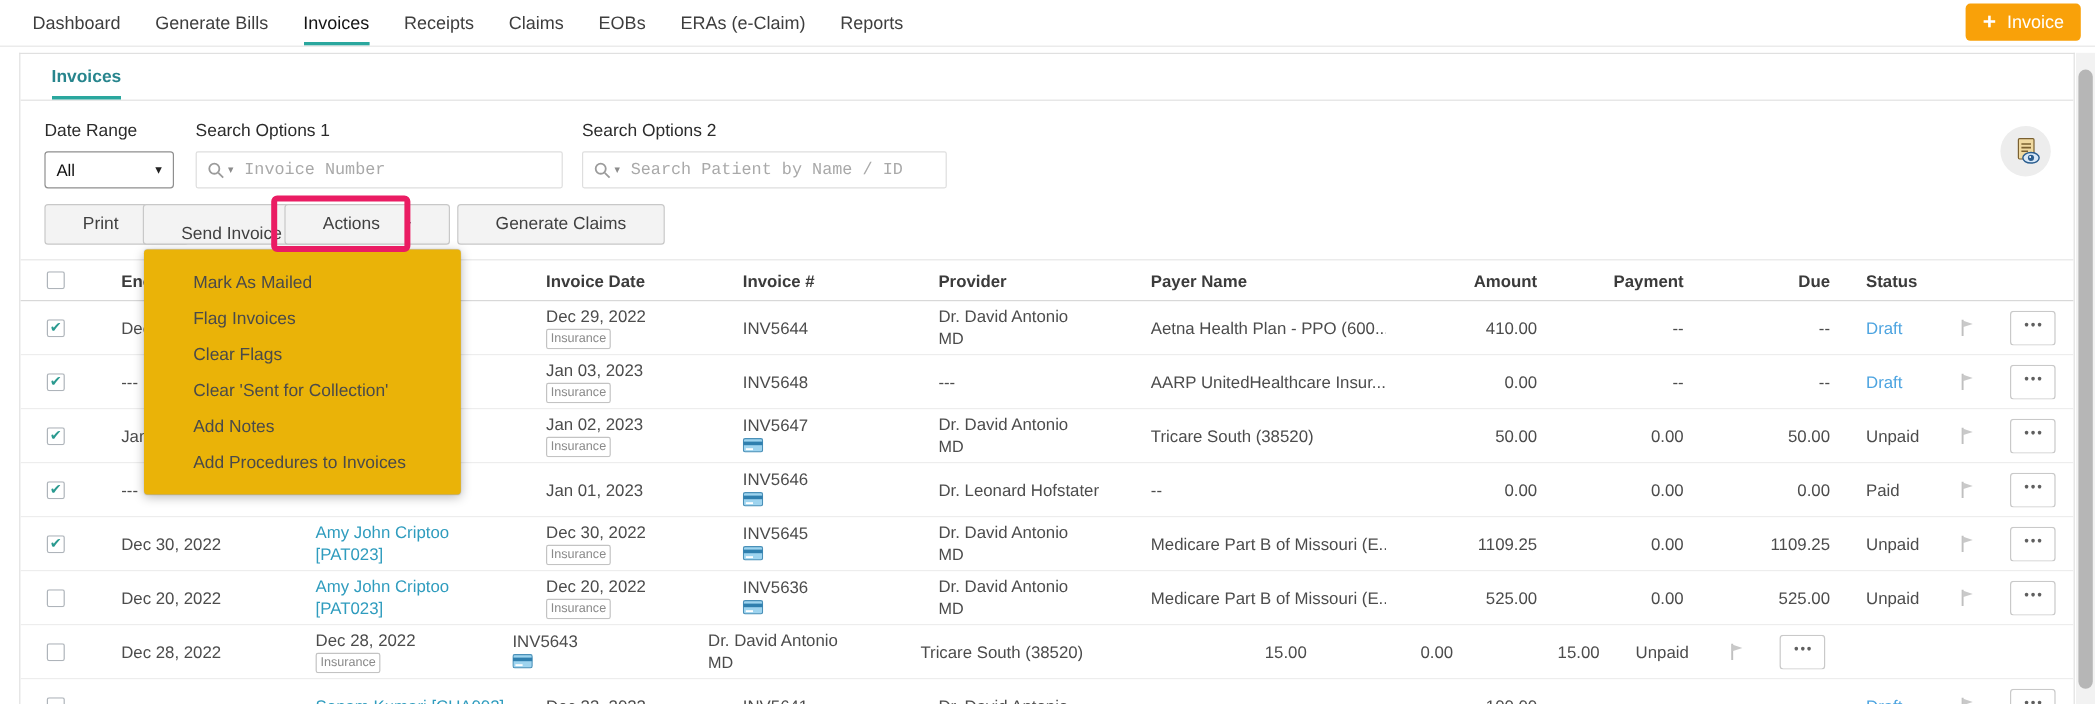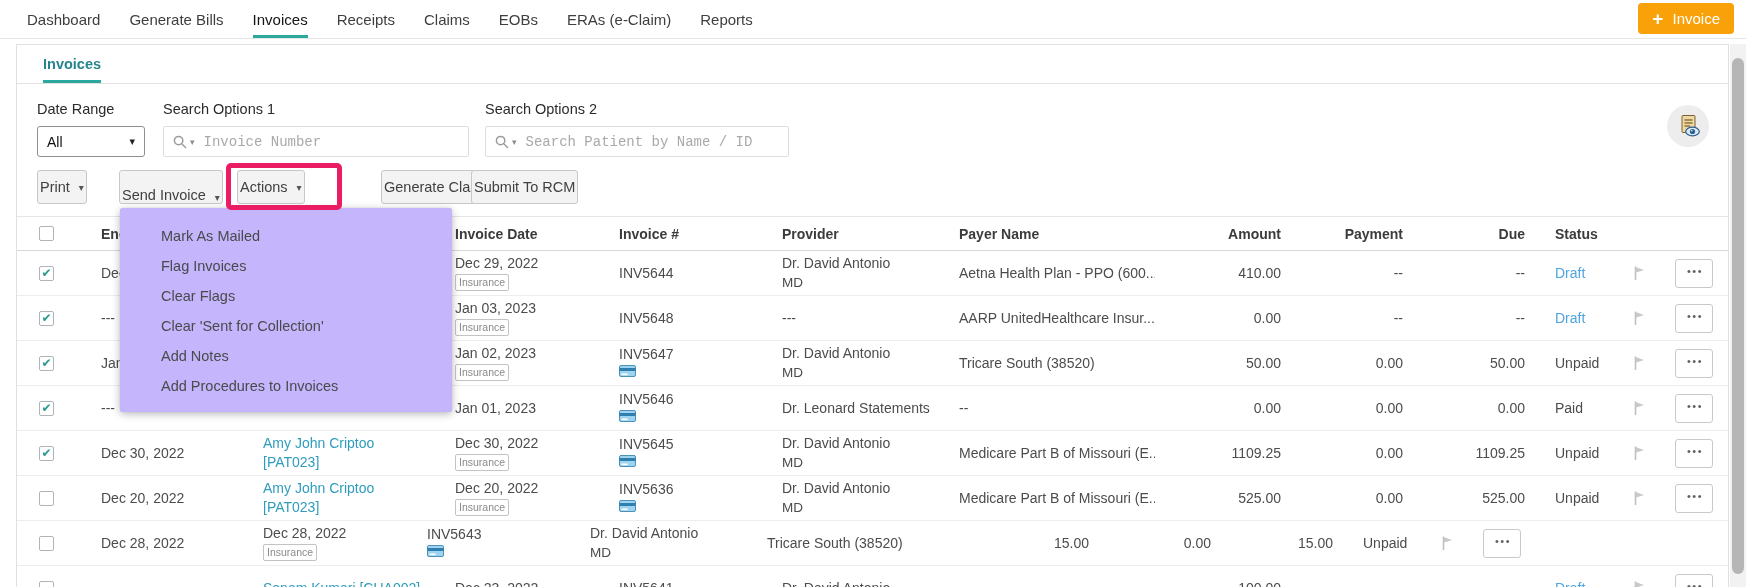--- a/index.html
+++ b/index.html
@@ -30,30 +30,30 @@
   .select{position:absolute;left:20px;top:81px;width:108px;height:31px;box-sizing:border-box;border:1px solid #8f8f8f;border-radius:3px;display:flex;align-items:center;justify-content:space-between;padding:0 9px;font-size:14px;color:#101010;background:#fff;cursor:pointer;}
   .select .caret{font-size:11px;color:#222;}
   .search{position:absolute;top:81px;height:31px;box-sizing:border-box;border:1px solid #dedede;border-radius:2px;background:#fff;display:flex;align-items:center;padding:0 9px;gap:3px;}
   .search.s1{left:146px;width:306px;}
   .search.s2{left:468px;width:304px;}
   .search input{border:none;outline:none;flex:1;font-size:14px;color:#333;font-family:Liberation Mono, monospace;background:transparent;min-width:0;}
   .search input::placeholder{color:#a9a9a9;}
   .search .mini-caret{font-size:9px;color:#8c8c8c;margin-right:4px;}
   .icon-eye-btn{position:absolute;left:1650px;top:60px;width:42px;height:42px;border-radius:50%;background:#ededed;display:flex;align-items:center;justify-content:center;border:none;cursor:pointer;padding:0;}
   
-  .tbtn{position:absolute;top:125px;height:34px;box-sizing:border-box;background:#f3f3f3;border:1px solid #c8c8c8;border-radius:3px;font-size:14.5px;color:#404040;display:inline-flex;align-items:center;padding:0 2px;gap:9px;cursor:pointer;font-family:inherit;white-space:nowrap;}
+  .tbtn{position:absolute;top:125px;height:34px;box-sizing:border-box;background:#f3f3f3;border:1px solid #c8c8c8;border-radius:3px;font-size:14.5px;color:#404040;display:inline-flex;align-items:center;padding:0 31px;gap:21px;cursor:pointer;font-family:inherit;white-space:nowrap;}
   .tbtn .caret{font-size:10px;color:#555;}
   #btn-print{left:20px;}
   #btn-send{left:102px;align-items:flex-end;}
   #btn-actions{left:220px;}
   #btn-gen{left:328px;margin-left:36px;}
   #btn-rcm{left:454px;}
   .hl{position:absolute;left:209px;top:118px;width:116px;height:47px;box-sizing:border-box;border:5px solid var(--hl,#ea1c63);border-radius:5px;z-index:70;pointer-events:none;}
   
-  .menu{position:absolute;left:103px;top:163px;width:332px;padding:13px 0 11px;background:#c4b5fd;border-radius:3px;box-shadow:0 2px 9px rgba(0,0,0,.28),0 0 1px rgba(0,0,0,.2);z-index:60;}
+  .menu{position:absolute;left:103px;top:163px;width:264px;padding:13px 0 11px;background:#eab308;border-radius:3px;box-shadow:0 2px 9px rgba(0,0,0,.28),0 0 1px rgba(0,0,0,.2);z-index:60;}
   .menu-item{height:30px;line-height:30px;padding-left:41px;font-size:14.5px;color:#4a4a4a;cursor:pointer;white-space:nowrap;}
   
   .table{position:absolute;left:0;top:171px;width:1711px;}
   .thead,.trow{display:flex;align-items:center;padding-left:20px;}
   .thead{height:33px;border-top:1px solid #e6e6e6;border-bottom:1px solid #d8d8d8;font-weight:700;color:#3b3b3b;font-size:14px;}
   .trow{height:44px;border-bottom:1px solid #ededed;font-size:14px;color:#4c4c4c;}
   .cell{box-sizing:border-box;flex-shrink:0;padding-left:18px;overflow:hidden;white-space:nowrap;}
   .c0{width:44px;padding-left:2px;}
   .c1{width:164px;padding-left:20px;}
   .c2{width:192px;}
@@ -161,23 +161,20 @@
     <span>Send Invoice</span>
       <span class="caret">▾</span>
   </button>
   <button class="tbtn" id="btn-actions">
     <span>Actions</span>
       <span class="caret">▾</span>
   </button>
   <button class="tbtn" id="btn-gen">
     <span>Generate Claims</span>
   </button>
-  <button class="tbtn" id="btn-rcm">
-    <span>Submit To RCM</span>
-  </button>
 
   <div class="hl"></div>
 
   <div class="table">
     <div class="thead" id="thead">
         <div class="cell c0">
           <div class="cb"></div>
         </div>
         <div class="cell c1">Encou</div>
         <div class="cell c2"></div>
@@ -303,21 +300,21 @@
           <div class="cell c2"></div>
           <div class="cell c3">
             <div class="inv-line">Jan 01, 2023</div>
           </div>
           <div class="cell c4"><div class="inv-line">INV5646</div><span><svg width="17" height="12" viewBox="0 0 17 12" style="margin-top:2px">
                 <rect x="0.5" y="0.5" width="16" height="11" rx="1.5" fill="#9ed4ef" stroke="#4a90b8"></rect>
                 <rect x="0.5" y="3" width="16" height="3" fill="#2f7fae"></rect>
                 <rect x="2.5" y="8.5" width="6" height="1.6" fill="#fff"></rect>
               </svg></span></div>
           <div class="cell c5 two-line">
-            <div>Dr. Leonard Statements</div>
+            <div>Dr. Leonard Hofstater</div>
           </div>
           <div class="cell c6">--</div>
           <div class="cell c7">0.00</div>
           <div class="cell c8">0.00</div>
           <div class="cell c9">0.00</div>
           <div class="cell c10"><span>Paid</span></div>
           <div class="cell c11">
             <span class="flag">
               <svg width="15" height="16" viewBox="0 0 15 16">
                 <path d="M3.5 1.5 V15" stroke="#bfbfbf" stroke-width="1.6"></path>

